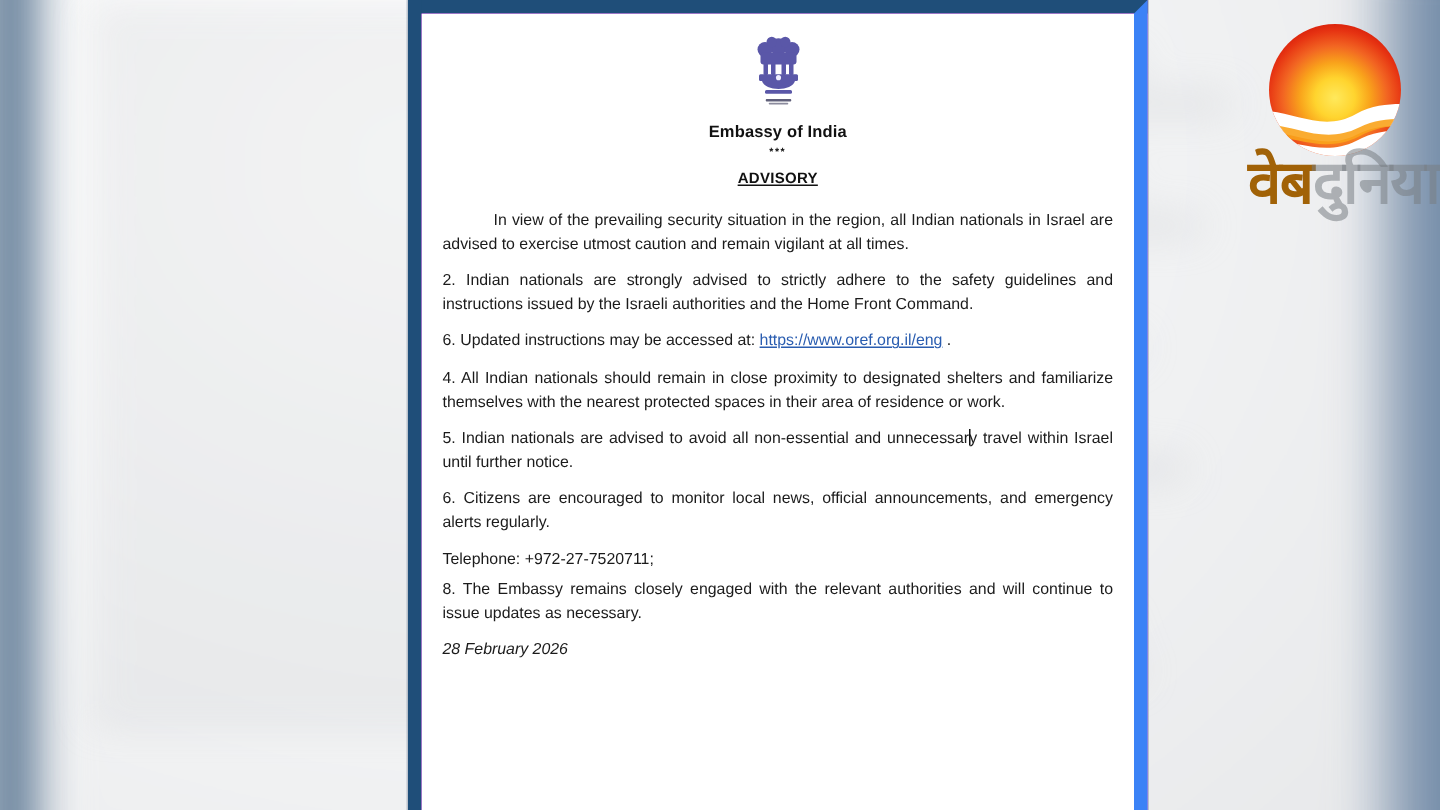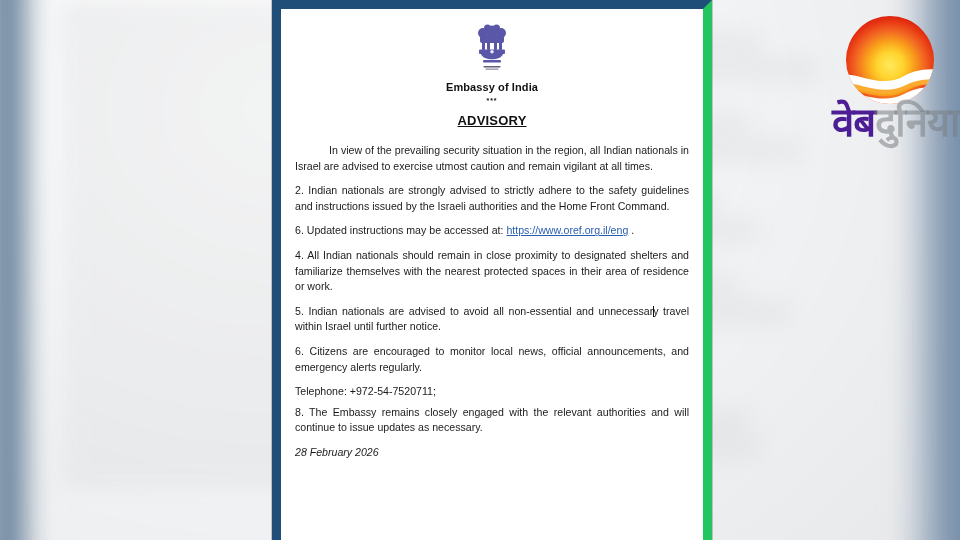--- a/index.html
+++ b/index.html
@@ -39,24 +39,24 @@
   }
   #backdrop .bd-lines i{
     position:absolute; left:0; height:11px; background:#c9cbcf; border-radius:3px;
     display:block;
   }
 
   
   #doc{
     position:absolute;
     left:272px; top:0px;
-    width:440px; height:540px;
+    width:493px; height:540px;
     background:#d946ef;
     border-left:9px solid #1f4e79;
-    border-right:9px solid #22c55e;
+    border-right:9px solid #3b82f6;
     border-top:9px solid #1f4e79;
     box-shadow:0 0 0 1px rgba(30,60,95,.25);
     overflow:hidden;
   }
   #doc-inner{
     position:absolute; inset:0;
     background:#fff;
     padding:10px 12px 0 12px;
   }
 
@@ -77,21 +77,21 @@
     text-align:center;
     font-size:7px;
     font-weight:bold;
     color:#111;
     letter-spacing:1px;
     margin-top:4px;
   }
   .advisory{
     text-align:center;
     font-weight:bold;
-    font-size:13px;
+    font-size:10px;
     color:#111;
     text-decoration:underline;
     margin-top:9px;
     letter-spacing:.2px;
   }
 
   .body-text{
     margin-top:15px;
     padding:0 2px;
   }
@@ -126,21 +126,21 @@
     position:absolute;
     left:2px; bottom:-2px;
     width:120px;
     font-family:"Liberation Sans", sans-serif;
     font-weight:bold;
     font-size:40px;
     line-height:40px;
     letter-spacing:-1px;
     white-space:nowrap;
   }
-  #logo .hindi .red{ color:#4c1d95; }
+  #logo .hindi .red{ color:#a16207; }
   #logo .hindi .ghost{ color:rgba(120,125,132,.55);text-align:right; }
 </style>
 </head>
 <body>
 
 <div id="backdrop">
   <div class="bd-page"></div>
   <div class="bd-left"></div>
   <div class="bd-right"></div>
   <div class="bd-lines" id="bdlines">
@@ -203,21 +203,21 @@
     <div class="stars">***</div>
     <div class="advisory">ADVISORY</div>
 
     <div class="body-text" id="body-text">
         <div class="para first">In view of the prevailing security situation in the region, all Indian nationals in Israel are advised to exercise utmost caution and remain vigilant at all times.</div>
         <div class="para">2. Indian nationals are strongly advised to strictly adhere to the safety guidelines and instructions issued by the Israeli authorities and the Home Front Command.</div>
         <div class="para"><span>6. Updated instructions may be accessed at: </span><a class="lnk" href="#">https://www.oref.org.il/eng</a><span> .</span></div>
         <div class="para">4. All Indian nationals should remain in close proximity to designated shelters and familiarize themselves with the nearest protected spaces in their area of residence or work.</div>
         <div class="para"><span>5. Indian nationals are advised to avoid all non-essential and unnecessar</span><span class="caret"></span><span>y travel within Israel until further notice.</span></div>
         <div class="para">6. Citizens are encouraged to monitor local news, official announcements, and emergency alerts regularly.</div>
-        <div class="para nomargin">Telephone: +972-54-7520711;</div>
+        <div class="para nomargin">Telephone: +972-27-7520711;</div>
         <div class="para">8. The Embassy remains closely engaged with the relevant authorities and will continue to issue updates as necessary.</div>
         <div class="para italic">28 February 2026</div>
       </div>
 
   </div>
 </div>
 
 <div id="logo">
   <svg viewBox="0 0 120 100" width="120" height="100">
     <defs>

